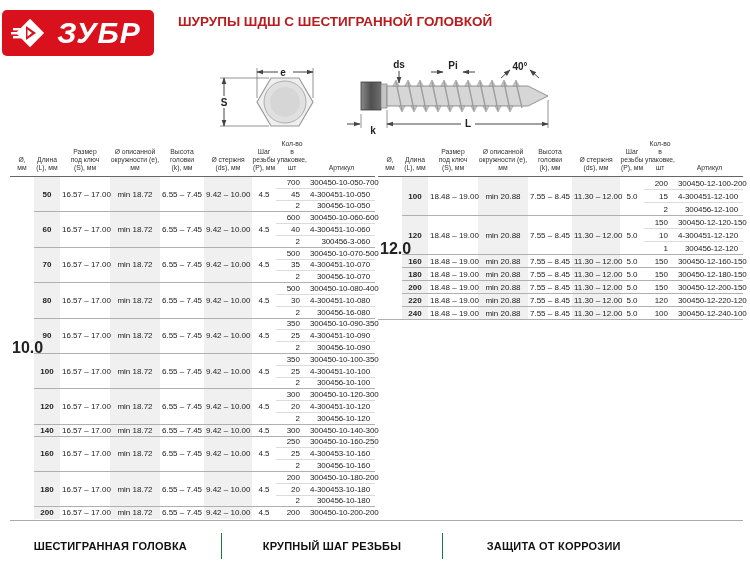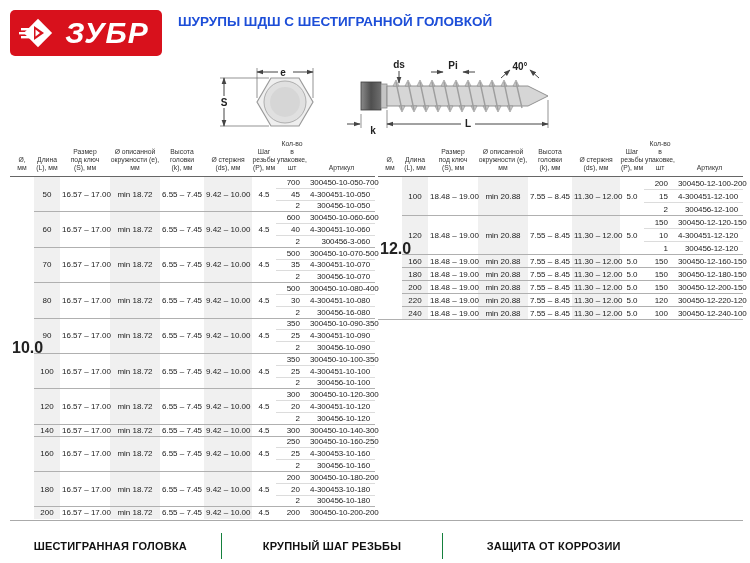--- a/index.html
+++ b/index.html
@@ -1,46 +1,46 @@
 <!DOCTYPE html>
 <html><head>
 <meta charset="utf-8">
 <style>
   * { box-sizing: border-box; margin: 0; padding: 0; }
   body { background: #fff; font-family: "Liberation Sans", sans-serif; }
   .page { position: relative; width: 750px; height: 563px; background: #fff; overflow: hidden; }
 
   
-  .logo { position: absolute; left: 10px; top: 10px; width: 152px; height: 46px;
+  .logo { position: absolute; left: 2px; top: 10px; width: 152px; height: 46px;
           background: #d8111c; border-radius: 5px; display: flex; align-items: center;
           justify-content: center; gap: 8px; }
   .logo-text { color: #fff; font-weight: bold; font-style: italic; font-size: 30px;
                letter-spacing: 1px; line-height: 1; padding-right: 4px; }
   .titles { position: absolute; left: 178px; top: 13px; }
-  .title-line { font-size: 13.5px; font-weight: bold; color: #1d4ed8; line-height: 1.35; }
+  .title-line { font-size: 13.5px; font-weight: bold; color: #b91c1c; line-height: 1.35; }
 
   
   .diag { position: absolute; top: 58px; }
   .diag.hex { left: 210px; }
   .diag.screw { left: 343px; }
   .dim-label { font-size: 10px; font-weight: bold; fill: #222; }
 
   
   .table-wrap { position: absolute; top: 138px; width: 365px; }
   .table-wrap.left { left: 10px; }
   .table-wrap.right { left: 378px; }
   table { border-collapse: collapse; table-layout: fixed; width: 365px; }
   th { font-size: 6.8px; font-weight: normal; color: #333; vertical-align: bottom;
        text-align: center; white-space: pre-line; line-height: 8px; padding: 2px 0 4px;
        height: 38px; border-bottom: 1px solid #666; }
   td { font-size: 8px; color: #222; height: 11.8px; line-height: 9px; padding: 0 2px;
        vertical-align: middle; text-align: center; white-space: nowrap; }
   .t1 td { height: 13px; }
   td.dia { font-size: 16px; font-weight: bold; border-top: none !important; }
-  td.len { font-weight: normal; margin-left: 22px; }
+  td.len { font-weight: bold; margin-left: 22px; }
   td.stripe { background: #f0f0f0; }
   td.qty { text-align: right; padding-right: 8px; }
   td.sku { text-align: right; padding-right: 5px; letter-spacing: -0.1px; }
   tr.group-start td { border-top: 1px solid #b0b0b0; }
   tr.sub-row td { border-top: 1px solid #dcdcdc; }
   .t1 { border-bottom: 1px solid #b0b0b0; }
 
   .page-rule { position: absolute; left: 10px; top: 520px; width: 733px; height: 1px;
                background: #aaa; }
 

